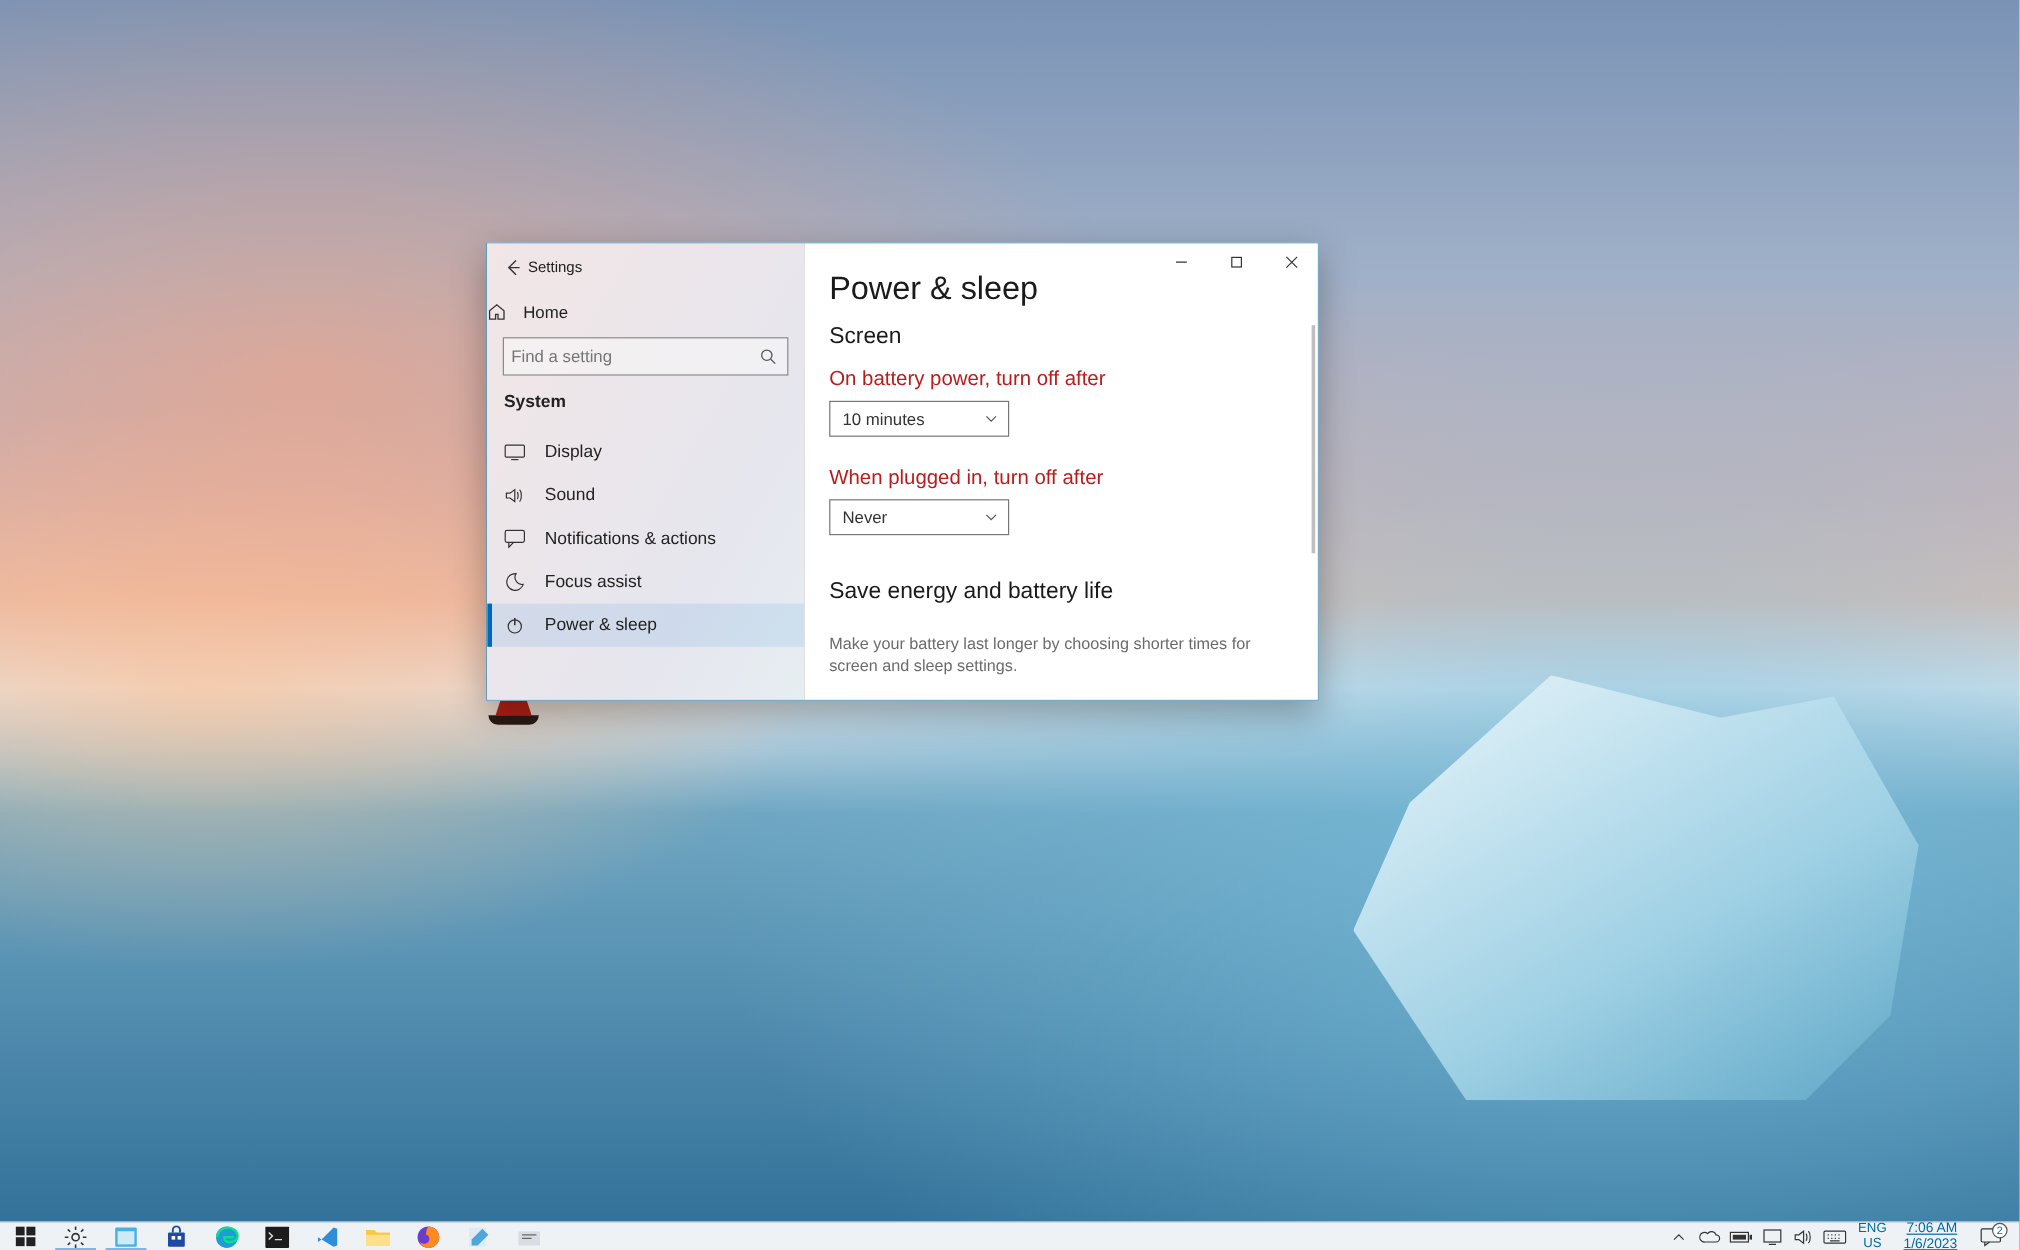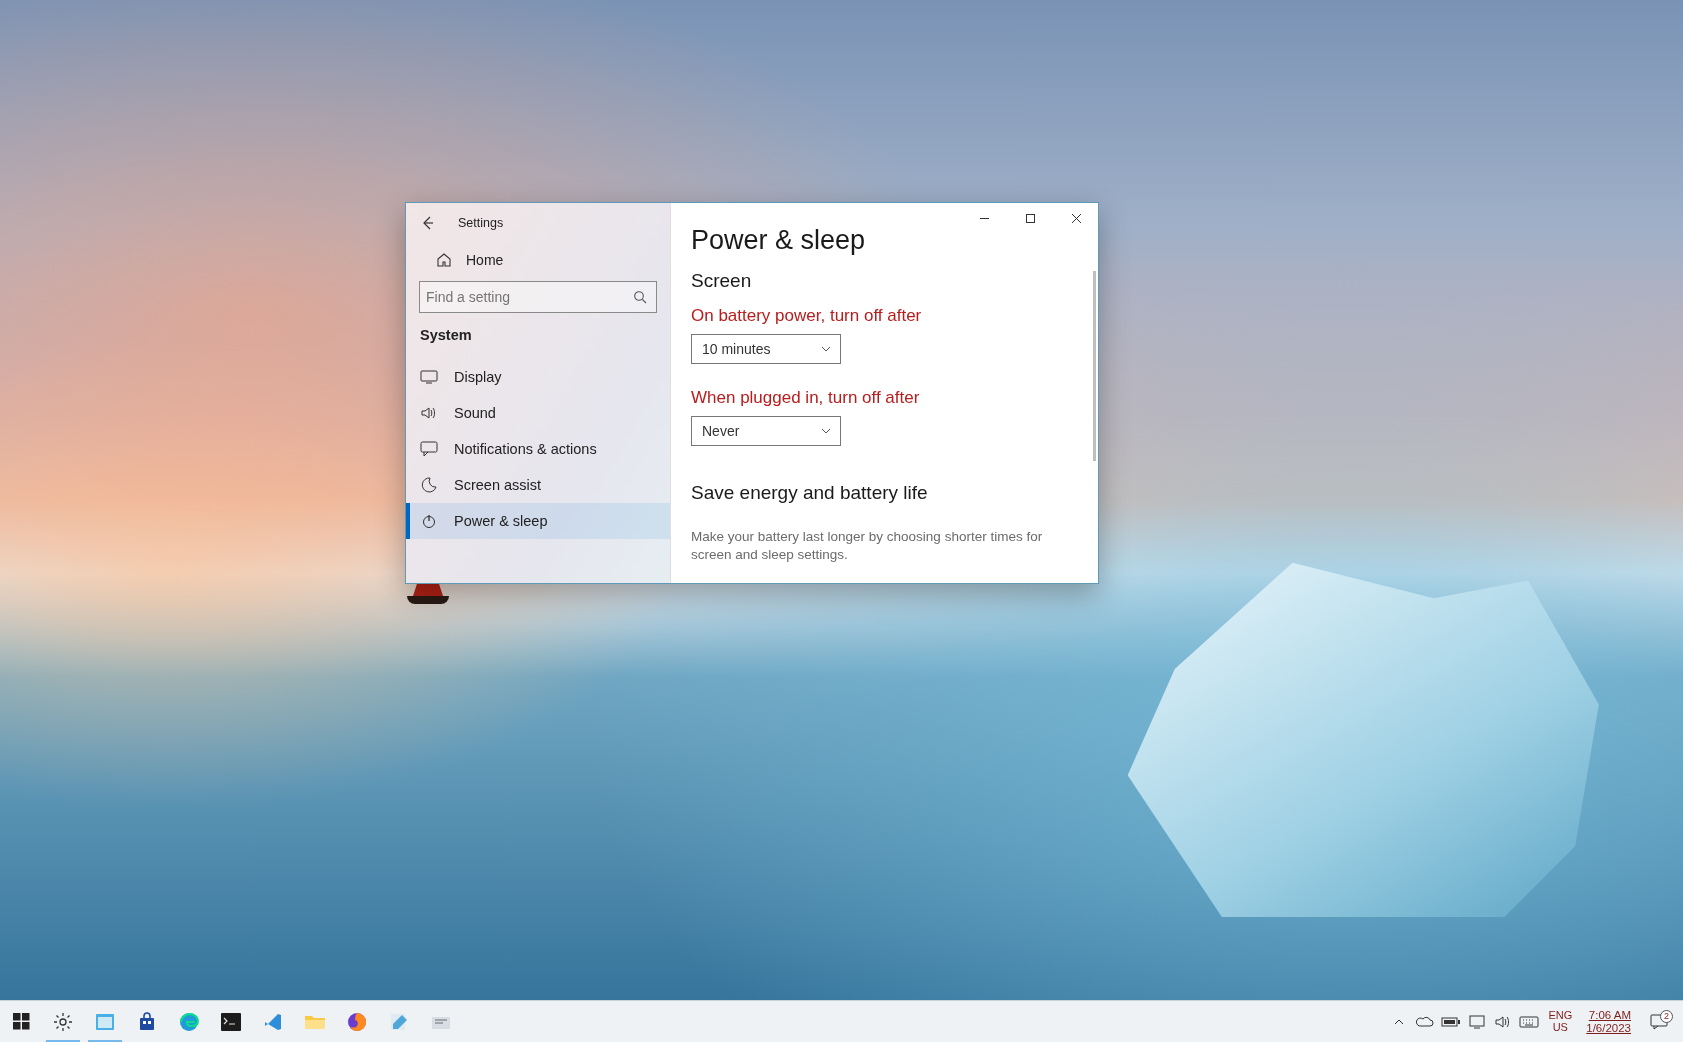--- a/index.html
+++ b/index.html
@@ -47,27 +47,27 @@
     display:flex; flex-direction:column;
     font-size:14px; color:#222;
     overflow:hidden;
   }
   .titlebar {
     height:40px; display:flex; align-items:center; padding-left:10px; position:relative;
   }
   .back {
     width:24px;height:24px;display:flex;align-items:center;justify-content:center;border-radius:2px;
   }
-  .title { margin-left:18px; font-size:12.5px; color:#222; }
+  .title { font-size:12.5px; color:#222; }
   .win-controls {
     position:absolute; top:0; right:0; display:flex;
   }
   .win-btn { width:46px;height:32px;display:flex;align-items:center;justify-content:center; }
   .nav-home {
-    display:flex;align-items:center;gap:14px;padding:9px 14px 9px 30px;color:#222;
+    display:flex;align-items:center;gap:14px;padding:9px 14px 9px 0;color:#222;
   }
   .search-wrap { padding:0 13px; margin-top:4px; }
   .search {
     width:100%; height:32px; border:1px solid #8a8a8a; background:rgba(255,255,255,.4);
     display:flex;align-items:center;padding:0 8px 0 6px;font-size:14px;color:#666;position:relative;
   }
   .search input{border:0;outline:0;background:transparent;flex:1;font-size:14px;color:#333;}
   .search-ic {position:absolute;right:8px;top:7px;}
   .section-label { padding:14px 14px 6px 14px; font-weight:600; font-size:14.5px; }
   .nav-list { display:flex;flex-direction:column; margin-top:10px; }
@@ -93,24 +93,24 @@
     margin-bottom:24px;
   }
   .chev { position:absolute;right:8px;top:8px; }
   .helper { font-size:13.5px;color:#6b6b6b;max-width:380px;line-height:1.35; margin-top:24px;}
   .content-scroll-ind {
     position:absolute; right:2px; top:68px; width:3px; height:190px; background:#bfbfbf;
   }
 
   
   .taskbar {
-    position:absolute;left:0;right:0;bottom:0;height:42px;
+    position:absolute;left:0;right:0;bottom:0;height:24px;
     background:#eef2f5; border-top:1px solid #c9d0d8;
     display:flex;align-items:center;justify-content:space-between;
-    font-size:12px;color:#7f1d1d;
+    font-size:12px;color:#0369a1;
   }
   .tb-left { display:flex;align-items:center;height:100%; }
   .tb-item { width:42px;height:100%;display:flex;align-items:center;justify-content:center;position:relative; }
   .tb-item.active::after {content:"";position:absolute;left:4px;right:4px;bottom:0;height:2px;background:#76b9ed;}
   .tb-right { display:flex;align-items:center;height:100%;gap:0; padding-right:4px;}
   .tray-ic { width:26px;height:100%;display:flex;align-items:center;justify-content:center; }
   .lang { display:flex;flex-direction:column;align-items:center;justify-content:center;line-height:1.05;font-size:11px;padding:0 6px;}
   .clock { display:flex;flex-direction:column;align-items:flex-end;justify-content:center;line-height:1.1;font-size:11.5px;padding:0 8px;text-decoration:underline;}
   .notif { width:40px;display:flex;align-items:center;justify-content:center;position:relative; }
   .notif-badge{position:absolute;right:6px;bottom:7px;width:13px;height:13px;border-radius:50%;background:#fff;border:1px solid #555;font-size:9px;line-height:11px;text-align:center;}
@@ -189,21 +189,21 @@
             </svg>
           </span>
         <span>Notifications &amp; actions</span>
       </div>
       <div class="nav-item">
         <span class="ic">
             <svg width="16" height="16" viewBox="0 0 16 16">
               <path d="M9 1a7 7 0 1 0 6 9 6 6 0 0 1-6-9z" stroke="#333" fill="none"></path>
             </svg>
           </span>
-        <span>Screen assist</span>
+        <span>Focus assist</span>
       </div>
       <div class="nav-item active">
         <span class="ic">
             <svg width="16" height="16" viewBox="0 0 16 16">
               <circle cx="8" cy="9" r="5.5" stroke="#333" fill="none"></circle>
               <path d="M8 2v6" stroke="#333" stroke-width="1.3"></path>
             </svg>
           </span>
         <span>Power &amp; sleep</span>
       </div>

